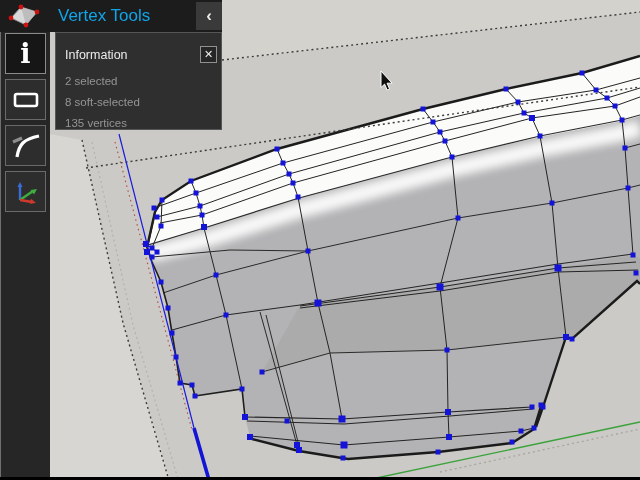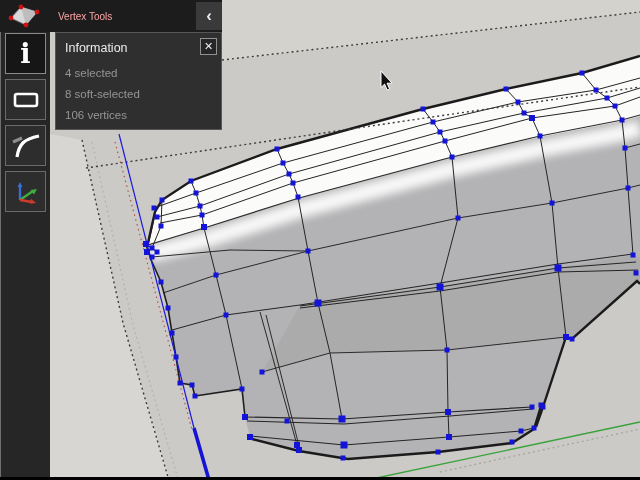--- a/index.html
+++ b/index.html
@@ -4,40 +4,40 @@
 <style>
   html,body{margin:0;padding:0;}
   body{width:640px;height:480px;position:relative;overflow:hidden;
        font-family:"Liberation Sans",sans-serif;background:#cbcac6;}
   #viewport-svg{position:absolute;left:0;top:0;width:640px;height:480px;display:block;}
 
   
   .titlebar{position:absolute;left:0;top:0;width:222px;height:32px;background:#1c1c1c;
             display:flex;align-items:center;z-index:5;}
   .titlebar .logo{width:36px;height:28px;margin-left:6px;flex:0 0 auto;}
-  .titlebar .title{color:#fca5a5;font-size:10px;margin-left:16px;flex:1;}
+  .titlebar .title{color:#0ea5e9;font-size:17px;margin-left:16px;flex:1;}
   .collapse-btn{width:26px;height:28px;background:#3a3a3a;color:#eaeaea;border:none;
             font-size:17px;font-weight:bold;line-height:26px;text-align:center;
             margin:2px 0 2px 0;cursor:pointer;padding:0;}
 
   
   .sidebar{position:absolute;left:0;top:32px;width:50px;height:445px;background:#262626;
            border-left:1px solid #6f6f6f;box-sizing:border-box;z-index:4;
            display:flex;flex-direction:column;align-items:center;}
   .tool-btn{width:41px;height:41px;margin-top:5px;background:#2d2d2d;border:1px solid #6a6a6a;
             box-sizing:border-box;display:flex;align-items:center;justify-content:center;
             padding:0;cursor:pointer;}
   .tool-btn.active{background:#161616;border-color:#8a8a8a;margin-top:1px;}
   .tool-btn .iglyph{color:#fff;font-family:"DejaVu Serif",serif;font-weight:bold;
             font-size:27px;line-height:27px;}
 
   
   .panel{position:absolute;left:55px;top:32px;width:167px;height:98px;background:#2f2f2f;
          border:1px solid #565656;box-sizing:border-box;z-index:5;}
-  .panel-header{display:flex;align-items:flex-end;padding:5px 4px 0 9px;}
+  .panel-header{display:flex;align-items:center;padding:13px 4px 0 9px;}
   .panel-title{color:#ececec;font-size:12.5px;}
   .close-btn{margin-left:auto;width:17px;height:17px;background:#262626;border:1px solid #919191;
          color:#f0f0f0;font-size:11px;line-height:15px;text-align:center;padding:0;cursor:pointer;}
   .panel-body{padding:8px 10px 0 9px;color:#959595;font-size:11.5px;line-height:21px;}
 
   .bottom-edge{position:absolute;left:0;bottom:0;width:640px;height:3px;background:#000;z-index:6;}
 </style>
 </head>
 <body>
 
@@ -224,19 +224,19 @@
 </div>
 
 <div class="panel">
   <div class="panel-header">
     <span class="panel-title">Information</span>
     <button class="close-btn">
       <span>✕</span>
     </button>
   </div>
   <div class="panel-body">
-    <div>4 selected</div>
+    <div>2 selected</div>
     <div>8 soft-selected</div>
-    <div>106 vertices</div>
+    <div>135 vertices</div>
   </div>
 </div>
 
 <div class="bottom-edge"></div>
 
 </body></html>

